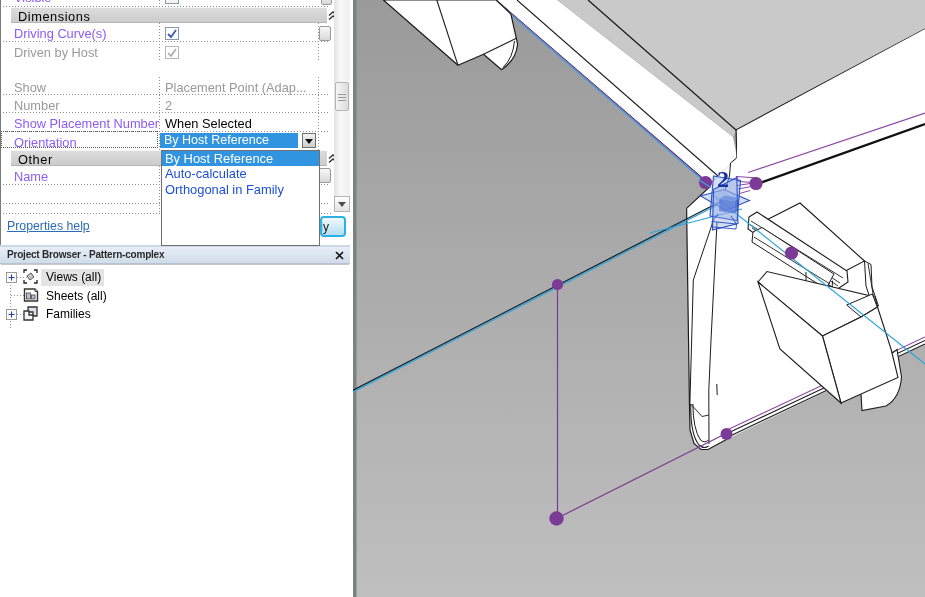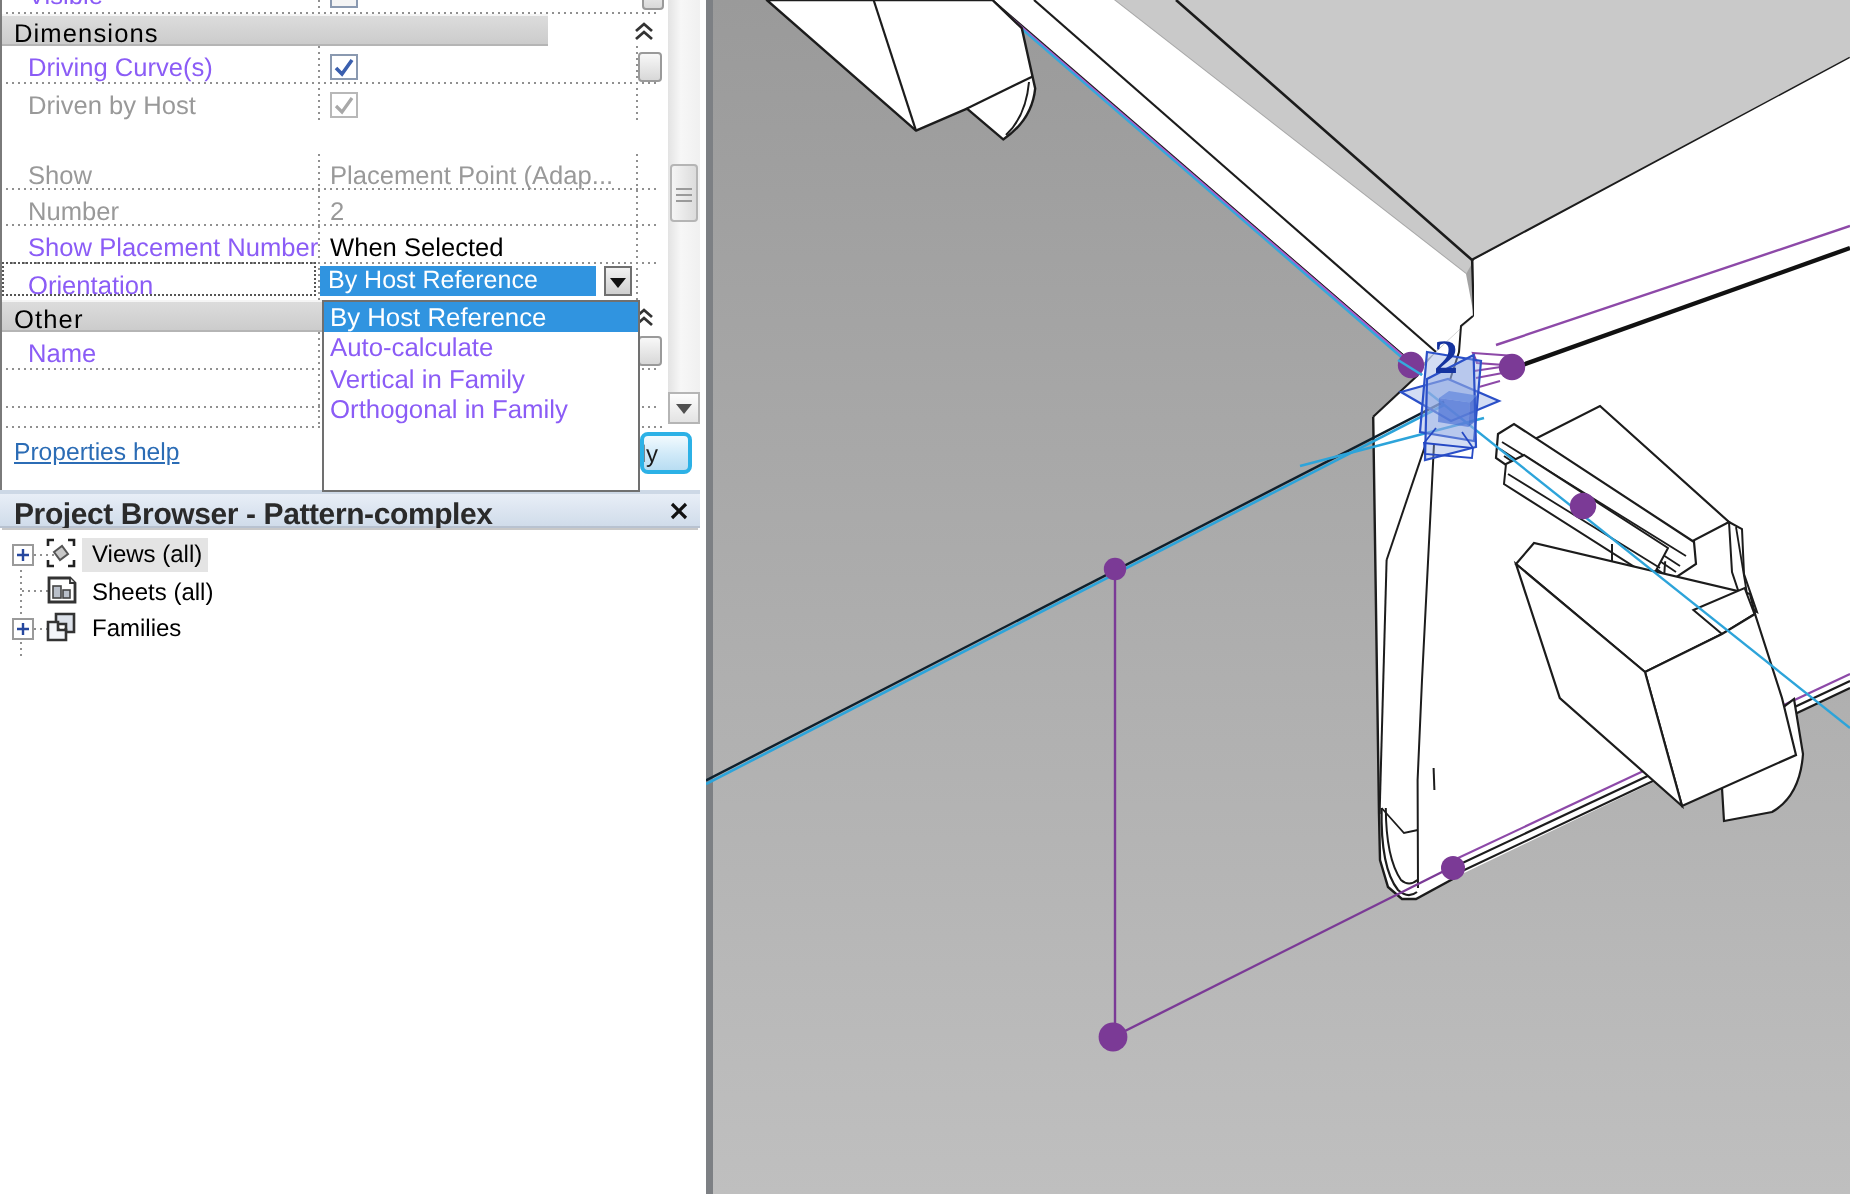--- a/index.html
+++ b/index.html
@@ -1,26 +1,26 @@
 <!DOCTYPE html>
 <html><head><meta charset="utf-8">
 <style>
 html,body{margin:0;padding:0}
 body{width:925px;height:597px;position:relative;font-family:"Liberation Sans",sans-serif;overflow:hidden;background:#fff;font-size:12.8px}
 .abs{position:absolute}
 .row-label{position:absolute;left:14px;color:#8b5cf6;font-size:12.8px;white-space:nowrap}
 .gray{color:#999}
-.hdr{position:absolute;left:0;width:274px;background:linear-gradient(#dcdcdc,#cccccc);border-top:1px solid #f5f5f5;border-bottom:1px solid #b5b5b5;box-sizing:border-box}
+.hdr{position:absolute;left:11px;width:316px;background:linear-gradient(#dcdcdc,#cccccc);border-top:1px solid #f5f5f5;border-bottom:1px solid #b5b5b5;box-sizing:border-box}
 .hdr span{position:absolute;left:7px;top:1px;font-size:12.8px;color:#000;letter-spacing:0.55px}
 .dot-h{position:absolute;left:0;width:330px;height:1px;background-image:repeating-linear-gradient(to right,#909090 0 1px,transparent 1px 3px)}
 .dot-v{position:absolute;width:1px;background-image:repeating-linear-gradient(to bottom,#909090 0 1px,transparent 1px 3px)}
 .chev{position:absolute;left:317px;width:10px;height:10px}
 .minibtn{position:absolute;left:318.5px;width:12px;height:15px;background:linear-gradient(#f8f8f8,#d8d8d8);border:1px solid #9a9a9a;border-radius:2px;box-sizing:border-box}
 .cb{position:absolute;left:165px;width:14px;height:13px;background:#fff;border:1px solid #8a99b0;box-sizing:border-box}
-.item{height:15.3px;line-height:15.3px;padding-left:3px;font-size:12.9px;white-space:nowrap;color:#8b5cf6}
+.item{height:15.3px;line-height:15.3px;padding-left:3px;font-size:12.9px;white-space:nowrap;color:#1d4ed8}
 </style></head><body>
 
 <svg class="abs" style="left:353px;top:0" width="572" height="597" viewBox="353 0 572 597">
   <defs>
     <linearGradient id="bgg" x1="0" y1="0" x2="0" y2="1">
       <stop offset="0" stop-color="#9a9a9a"></stop>
       <stop offset="1" stop-color="#bfbfbf"></stop>
     </linearGradient>
   </defs>
   <rect x="353" y="0" width="572" height="597" fill="url(#bgg)"></rect>
@@ -221,21 +221,21 @@
   <div class="abs" style="left:320px;top:215.5px;width:26px;height:21px;background:linear-gradient(#f2fafe,#cfe9f8 55%,#b8ddf2);border:2px solid #2cb1e6;border-radius:4px;box-sizing:border-box;overflow:hidden">
     <span style="position:absolute;left:-23px;top:2px;color:#1a1a1a;font-size:12px">Apply</span>
   </div>
 </div>
 
 <div class="abs" style="left:0;top:0;width:1px;height:597px;background:#7a7a7a"></div>
 
 <div class="abs" style="left:0;top:245px;width:353px;height:352px;background:#fff">
   <div class="abs" style="left:0;top:0;width:350px;height:2px;background:#cdd8e6"></div>
   <div class="abs" style="left:0;top:2px;width:350px;height:16px;background:linear-gradient(#e8eef7,#d0dcea);border-bottom:1px solid #b8c2d0">
-    <span style="position:absolute;left:7px;top:2px;font-size:15px;font-weight:bold;color:#2a2a2a;letter-spacing:-0.2px">Project Browser - Pattern-complex</span>
+    <span style="position:absolute;left:7px;top:2px;font-size:10px;font-weight:bold;color:#2a2a2a;letter-spacing:-0.2px">Project Browser - Pattern-complex</span>
     <svg width="9" height="9" style="position:absolute;left:335px;top:4px" viewBox="0 0 9 9">
         <path d="M1,1 L8,8 M8,1 L1,8" stroke="#111" stroke-width="1.6"></path>
       </svg>
   </div>
 
   <div class="abs" style="left:1px;top:19px;width:348px;height:333px;background:#fff;border-top:1px solid #c8c8c8">
 
     <div class="dot-v" style="left:9px;top:14px;height:49px"></div>
     <div class="abs" style="left:10px;top:11.5px;width:24px;height:1px;background-image:repeating-linear-gradient(to right,#909090 0 1px,transparent 1px 3px)"></div>
     <div class="abs" style="left:10px;top:30px;width:24px;height:1px;background-image:repeating-linear-gradient(to right,#909090 0 1px,transparent 1px 3px)"></div>
@@ -271,15 +271,14 @@
       <path d="M5,1 H14 V10 H10 V6 H5 Z" fill="#dde2ea" stroke="#333" stroke-width="1.3"></path>
       <path d="M1,5 H6 V9 H10 V14 H1 Z" fill="#f2f4f8" stroke="#333" stroke-width="1.3"></path>
     </svg>
     <div class="abs" style="left:45px;top:42px;font-size:12px;color:#000">Families</div>
   </div>
 </div>
 
 <div class="abs" style="left:161px;top:150px;width:159px;height:96px;background:#fff;border:1px solid #707070;box-sizing:border-box;z-index:50">
   <div class="item" style="background:#3094e0;color:#fff">By Host Reference</div>
   <div class="item">Auto-calculate</div>
-  <div class="item">Vertical in Family</div>
   <div class="item">Orthogonal in Family</div>
 </div>
 
 </body></html>

